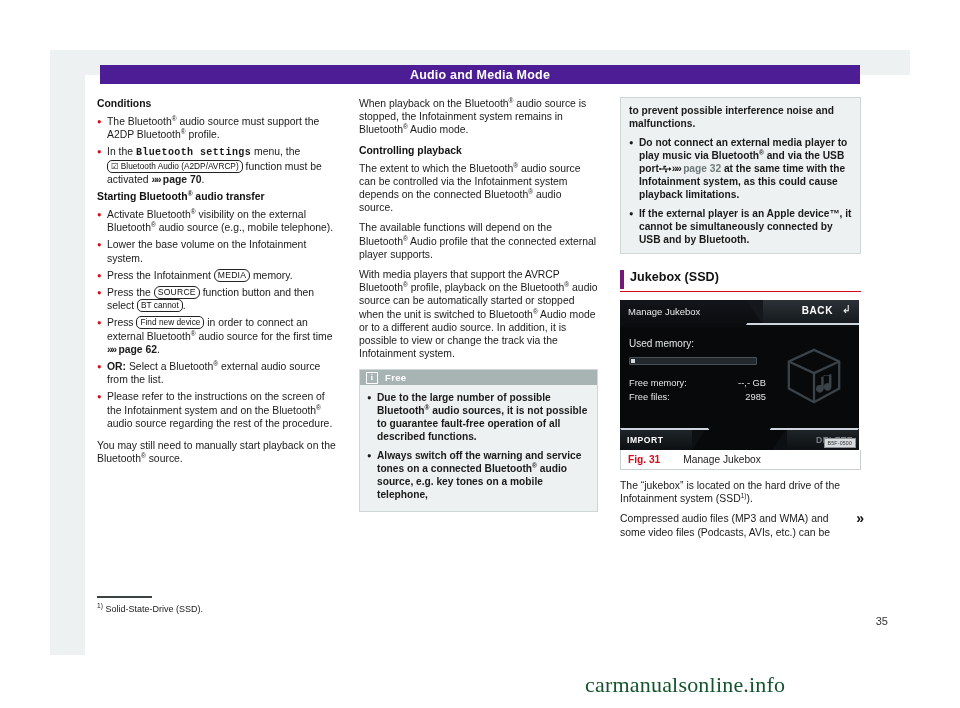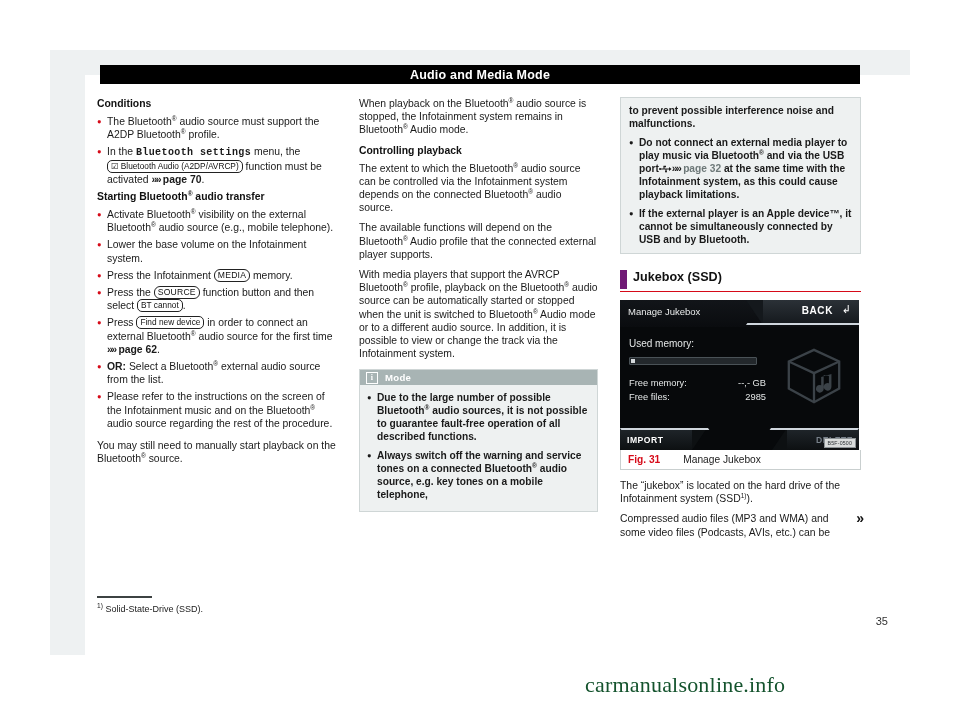--- a/index.html
+++ b/index.html
@@ -11,21 +11,21 @@
   .page-shell{
     position:absolute;left:50px;top:50px;width:860px;height:605px;
     background:#eef1f2;
   }
   .page-sheet{
     position:absolute;left:35px;top:25px;width:825px;height:580px;
     background:#ffffff;
   }
   .header-bar{
     position:absolute;left:100px;top:65px;width:760px;height:19px;
-    background:#000000;color:#ffffff;
+    background:#4c1d95;color:#ffffff;
     font-size:12.5px;font-weight:bold;letter-spacing:.2px;
     display:flex;align-items:center;justify-content:center;
   }
   .cols{
     position:absolute;left:97px;top:97px;width:763px;height:480px;
   }
   .col{position:absolute;top:0;width:239px;}
   .col-a{left:0;}
   .col-b{left:262px;}
   .col-c{left:523px;width:241px;}
@@ -94,21 +94,21 @@
   .warnbox p{
     font-size:10.2px;font-weight:bold;line-height:13px;color:#1a1a1a;
     margin:0 0 6px 0;
   }
   .warnbox .bullet{font-weight:bold;font-size:10.2px;line-height:13px;margin-bottom:6px;}
   .warnbox .bullet:before{color:#1a1a1a;}
   .warnbox .ref{color:#6d7878;font-weight:bold;}
 
   
   .sec-head{
-    margin-top:16px;border-left:7px solid #701a75;
+    margin-top:16px;border-left:4px solid #701a75;
     padding-left:6px;font-size:12.6px;font-weight:bold;color:#111;
     line-height:15px;position:relative;padding-bottom:4px;
   }
   .sec-rule{
     border-bottom:1px solid #d60a18;margin-top:2px;margin-bottom:8px;
   }
 
   
   .figure{margin-top:0;}
   .fig-img{
@@ -267,21 +267,21 @@
 
     <div class="bullet">
       <span>Press </span><span class="key"><span>Find new device</span></span><span> in order to connect an external Bluetooth</span><span class="reg">®</span><span> audio source for the first time </span><span class="arrows">»»</span>&nbsp;<b>page 62</b><span>.</span>
     </div>
 
     <div class="bullet">
       <b class="pref">OR:</b><span> Select a Bluetooth</span><span class="reg">®</span><span> external audio source from the list.</span>
     </div>
 
     <div class="bullet">
-      <span>Please refer to the instructions on the screen of the Infotainment music and on the Bluetooth</span><span class="reg">®</span><span> audio source regarding the rest of the procedure.</span>
+      <span>Please refer to the instructions on the screen of the Infotainment system and on the Bluetooth</span><span class="reg">®</span><span> audio source regarding the rest of the procedure.</span>
     </div>
 
     <p class="para" style="margin-top:9px;">
       <span>You may still need to manually start playback on the Bluetooth</span><span class="reg">®</span><span> source.</span>
     </p>
   </div>
 
   <div class="col col-b">
 
     <p class="para">
@@ -298,21 +298,21 @@
       <span>The available functions will depend on the Bluetooth</span><span class="reg">®</span><span> Audio profile that the connected external player supports.</span>
     </p>
 
     <p class="para">
       <span>With media players that support the AVRCP Bluetooth</span><span class="reg">®</span><span> profile, playback on the Bluetooth</span><span class="reg">®</span><span> audio source can be automatically started or stopped when the unit is switched to Bluetooth</span><span class="reg">®</span><span> Audio mode or to a different audio source. In addition, it is possible to view or change the track via the Infotainment system.</span>
     </p>
 
     <div class="notebox">
       <div class="note-head">
         <span class="note-i">i</span>
-        <span>Mode</span>
+        <span>Free</span>
       </div>
       <div class="note-body">
         <div class="bullet">
           <span>Due to the large number of possible Bluetooth</span><span class="reg">®</span><span> audio sources, it is not possible to guarantee fault-free operation of all described functions.</span>
         </div>
         <div class="bullet">
           <span>Always switch off the warning and service tones on a connected Bluetooth</span><span class="reg">®</span><span> audio source, e.g. key tones on a mobile telephone,</span>
         </div>
       </div>
     </div>

